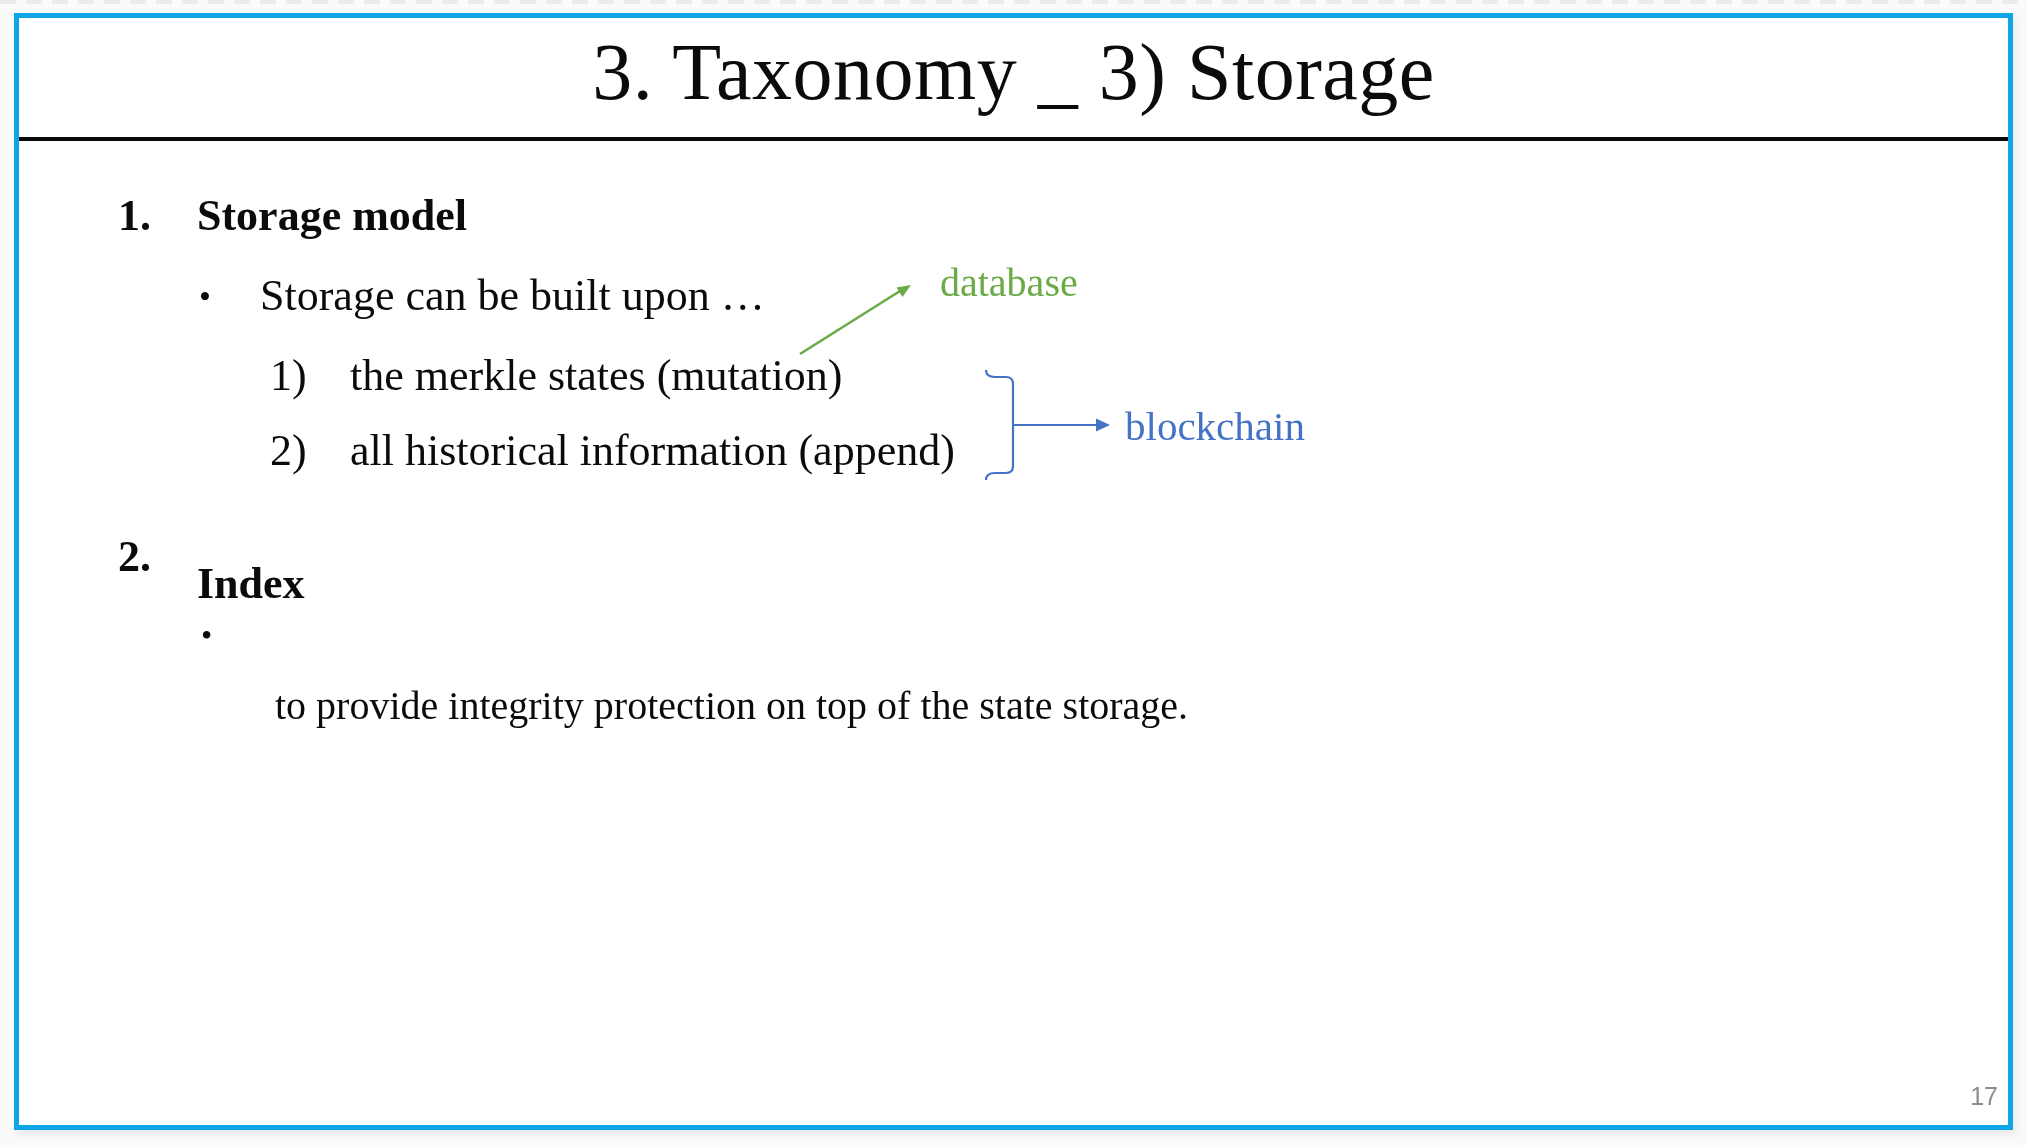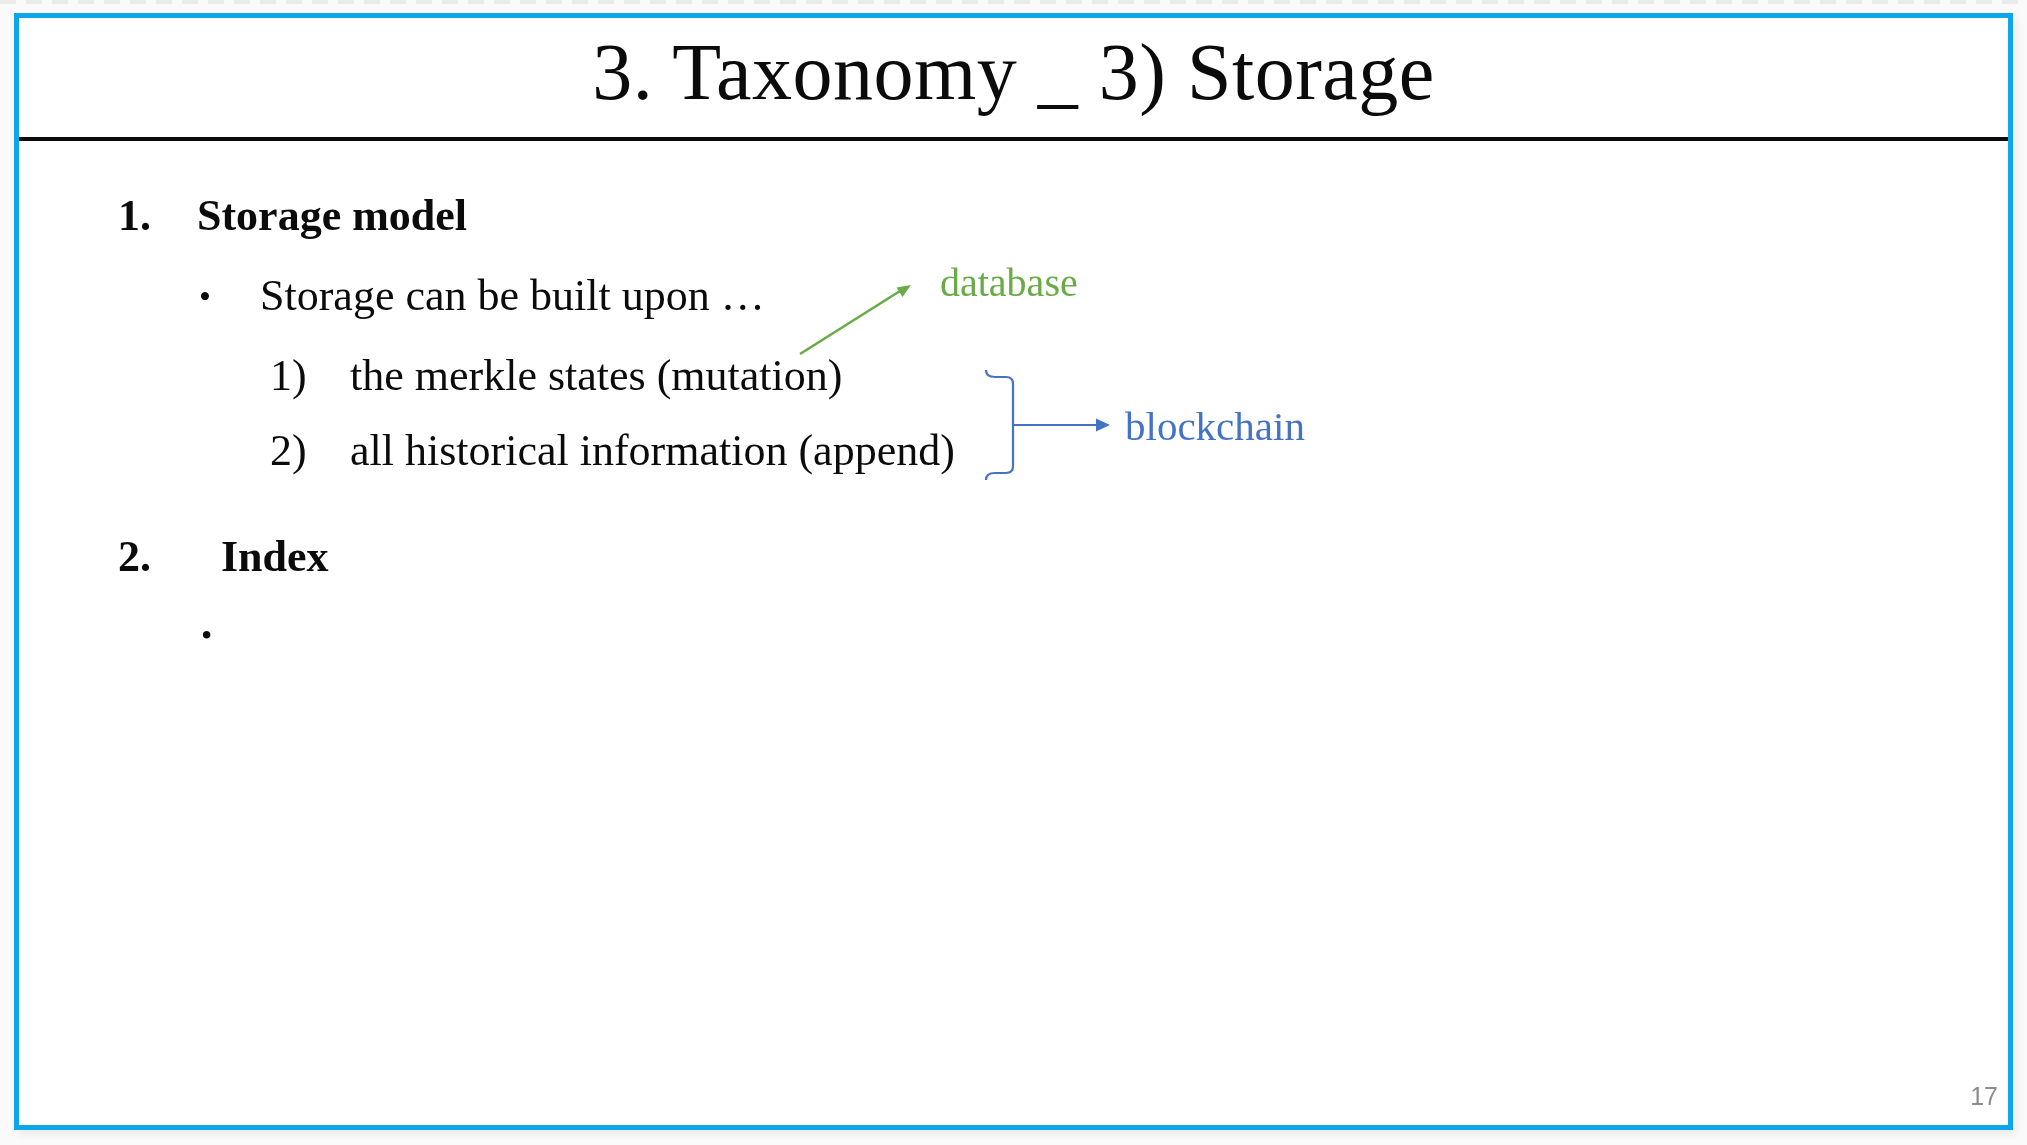--- a/index.html
+++ b/index.html
@@ -73,20 +73,21 @@
 
     <path d="M 967 352 Q 967 359 976 359 L 987 359 Q 994 359 994 366 L 994 448 Q 994 455 987 455 L 976 455 Q 967 455 967 462" fill="none" stroke-width="2.2" stroke="#4472c4"></path>
 
     <g>
       <line x1="994" y1="407" x2="1079" y2="407" stroke-width="2.2" fill="none" stroke="#4472c4"></line>
       <polygon points="1091,407 1077,400.5 1077,413.5" fill="#4472c4"></polygon>
     </g>
   </svg>
 
   <div class="abs sec-line" style="left:99px;top:514px;">2.</div>
-  <div class="abs sec-line" style="left:178px;top:514px;margin-left:24px;">Index</div>
+  <div class="abs sec-line" style="left:178px;top:541px;">Index</div>
 
   <div class="abs idx-line" style="left:182px;top:598px;font-size:32px;">•</div>
 
+  <div class="abs idx-line" style="left:256px;top:664px;">to provide integrity protection on top of the state storage.</div>
 
   <div class="abs pagenum" style="right: 10px; bottom: 16px; color: rgb(140, 140, 140);">17</div>
 
 </div>
 
 </body></html>

